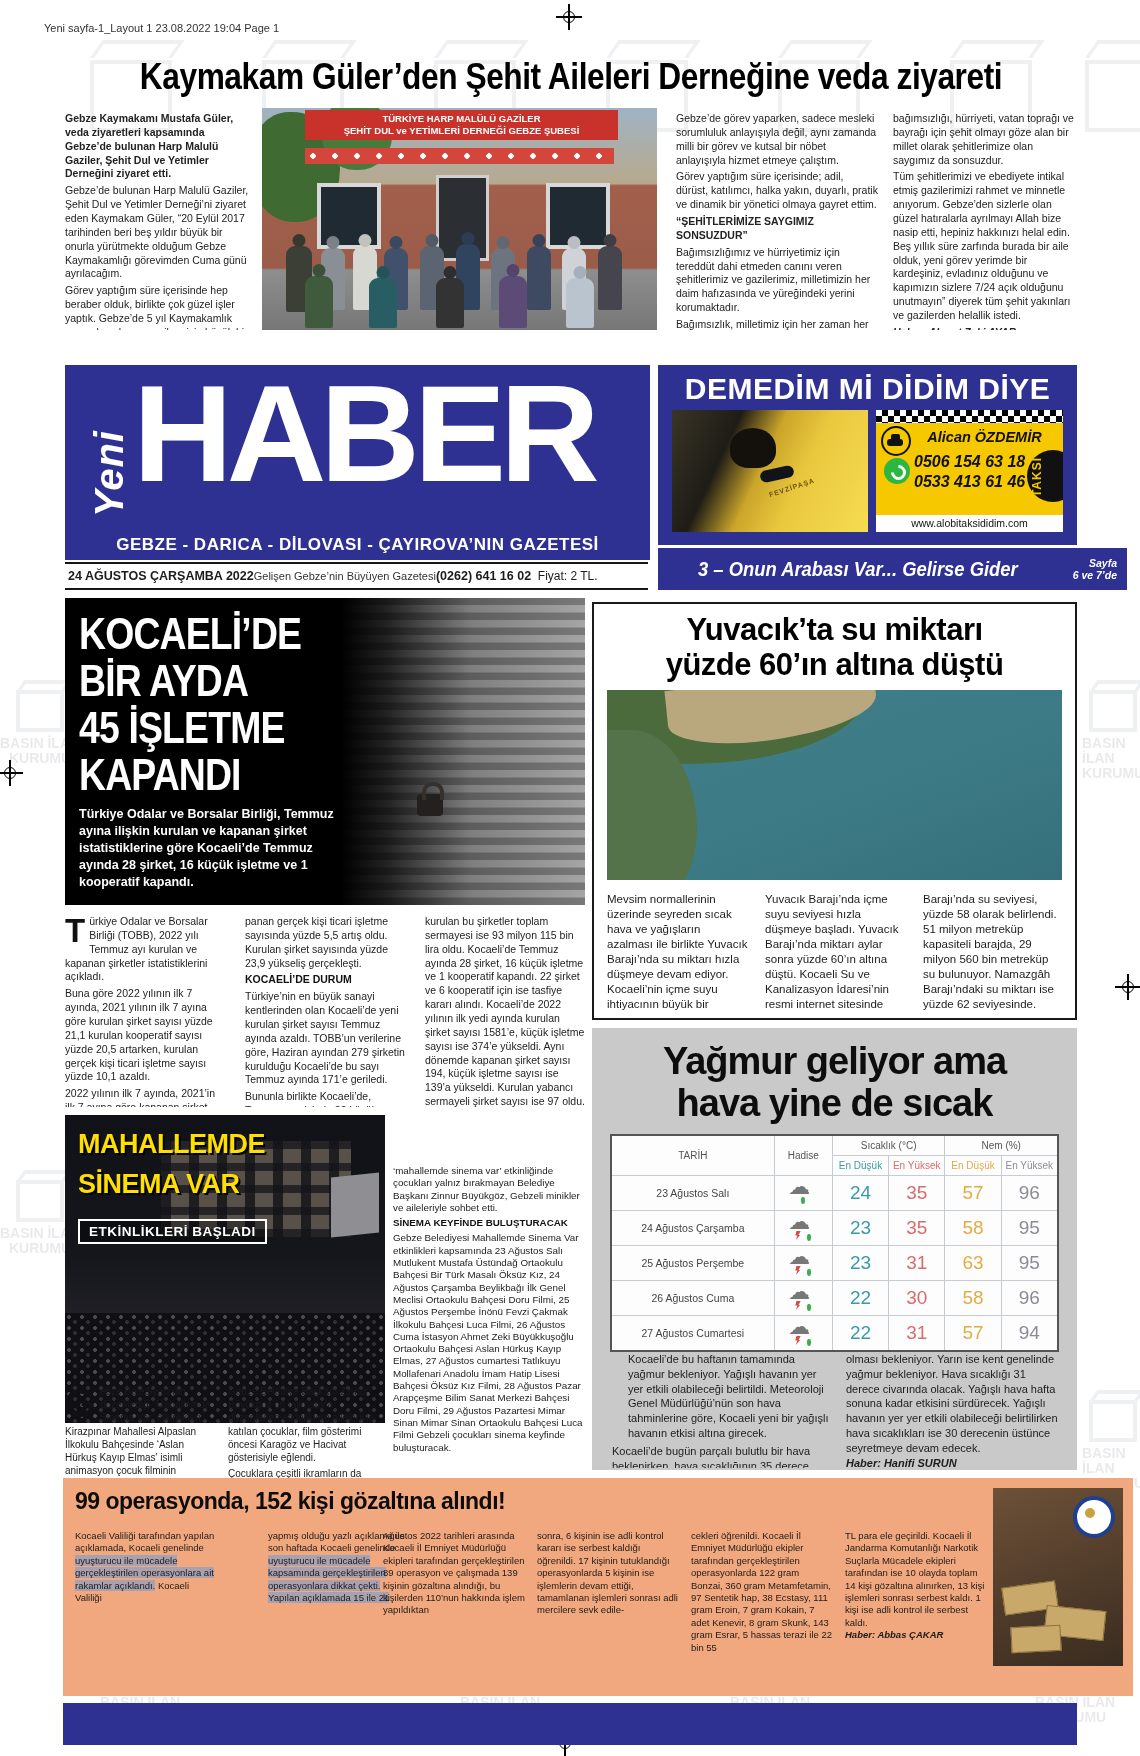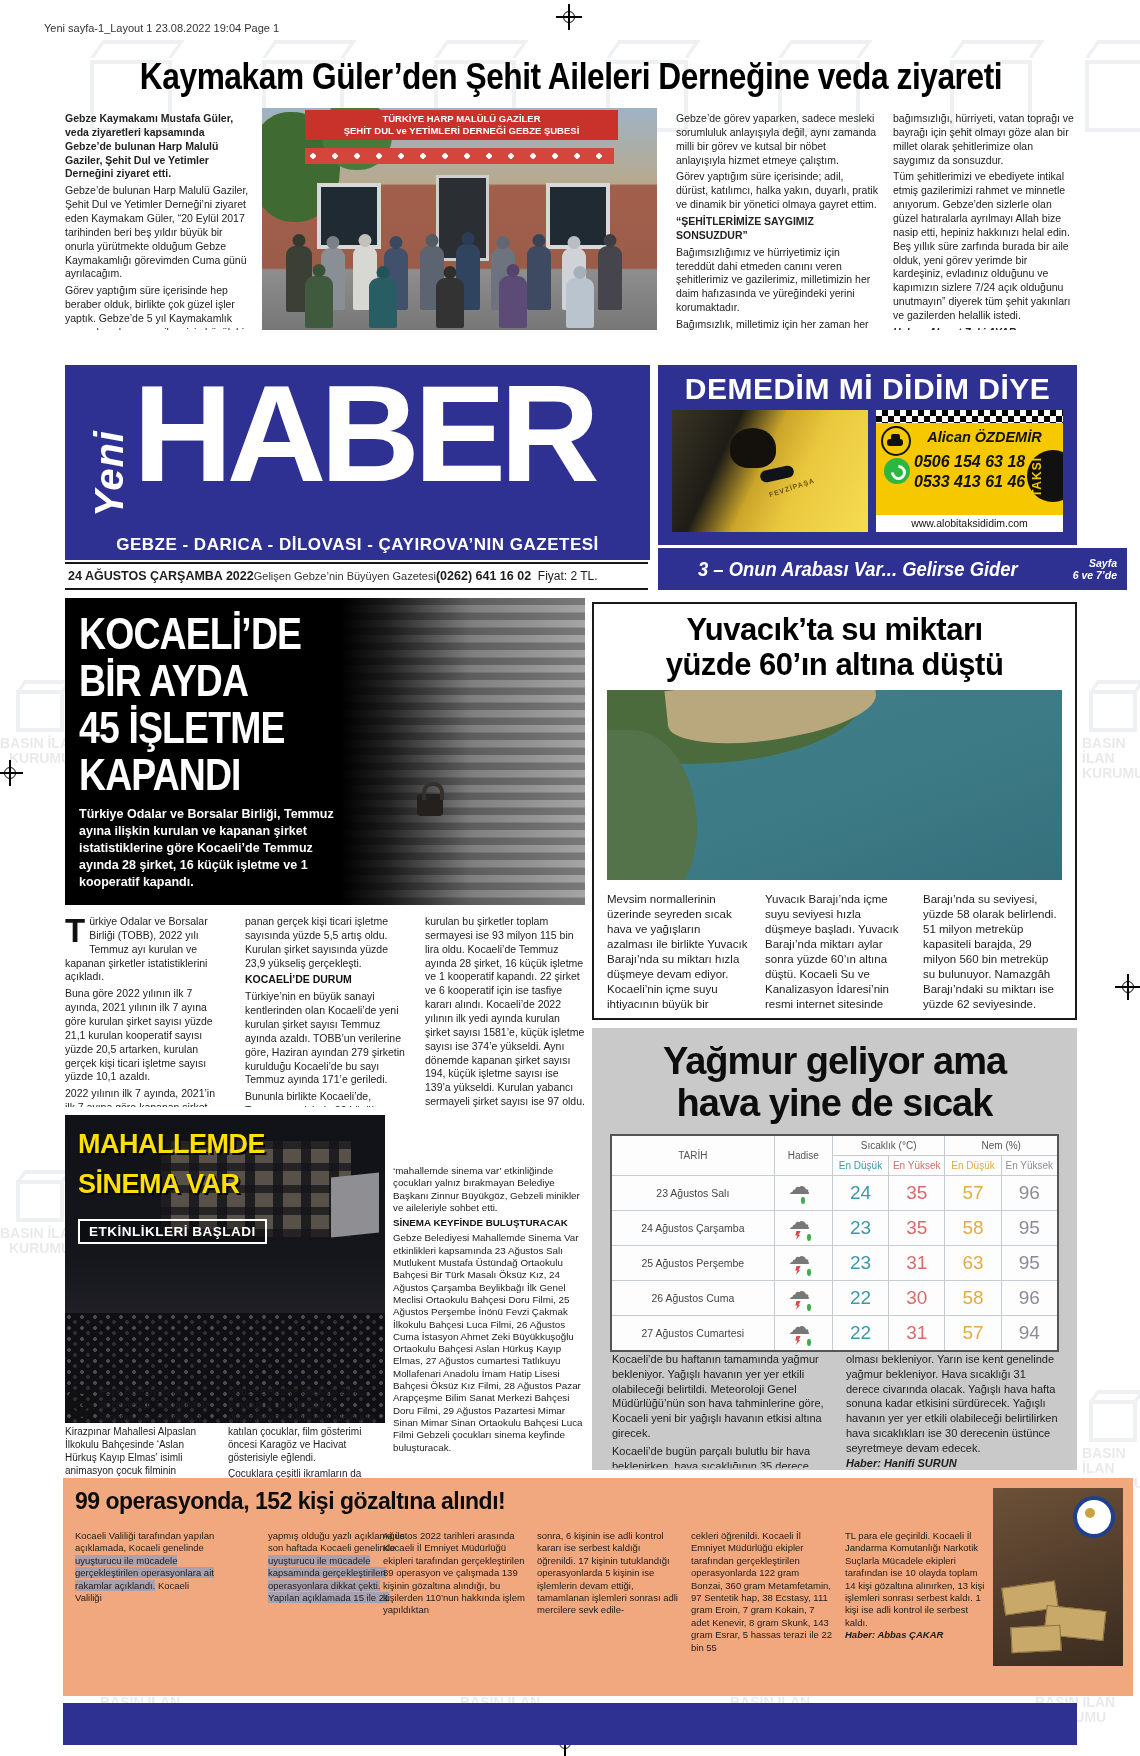--- a/index.html
+++ b/index.html
@@ -393,21 +393,21 @@
           <td class="date">27 Ağustos Cumartesi</td>
           <td><span class="wicon"><span class="bolt"></span><span class="drop drop2"></span></span></td>
           <td class="v c-tlow">22</td>
           <td class="v c-thigh">31</td>
           <td class="v c-hlow">57</td>
           <td class="v c-hhigh">94</td>
         </tr>
       </tbody>
     </table>
     <div class="abs wtxt" style="left:20px;top:324px;width:218px;height:116px;overflow:hidden;">
-      <p style="margin:0 0 3px 0;">Kocaeli’de bu haftanın tamamında yağmur bekleniyor. Yağışlı havanın yer yer etkili olabileceği belirtildi. Meteoroloji Genel Müdürlüğü’nün son hava tahminlerine göre, Kocaeli yeni bir yağışlı havanın etkisi altına girecek.</p>
+      <p style="margin:0 0 3px 16px;">Kocaeli’de bu haftanın tamamında yağmur bekleniyor. Yağışlı havanın yer yer etkili olabileceği belirtildi. Meteoroloji Genel Müdürlüğü’nün son hava tahminlerine göre, Kocaeli yeni bir yağışlı havanın etkisi altına girecek.</p>
       <p style="margin:0;">Kocaeli’de bugün parçalı bulutlu bir hava beklenirken, hava sıcaklığının 35 derece civarında</p>
     </div>
     <div class="abs wtxt" style="left:254px;top:324px;width:216px;height:116px;overflow:hidden;">
       <span>olması bekleniyor. Yarın ise kent genelinde yağmur bekleniyor. Hava sıcaklığı 31 derece civarında olacak. Yağışlı hava hafta sonuna kadar etkisini sürdürecek. Yağışlı havanın yer yer etkili olabileceği belirtilirken hava sıcaklıkları ise 30 derecenin üstünce seyretmeye devam edecek.</span>
       <div class="byline">Haber: Hanifi SURUN</div>
     </div>
   </div>
 
   <div class="abs photo cine" style="left:65px;top:1115px;width:320px;height:308px;">
     <span class="bld"></span>

